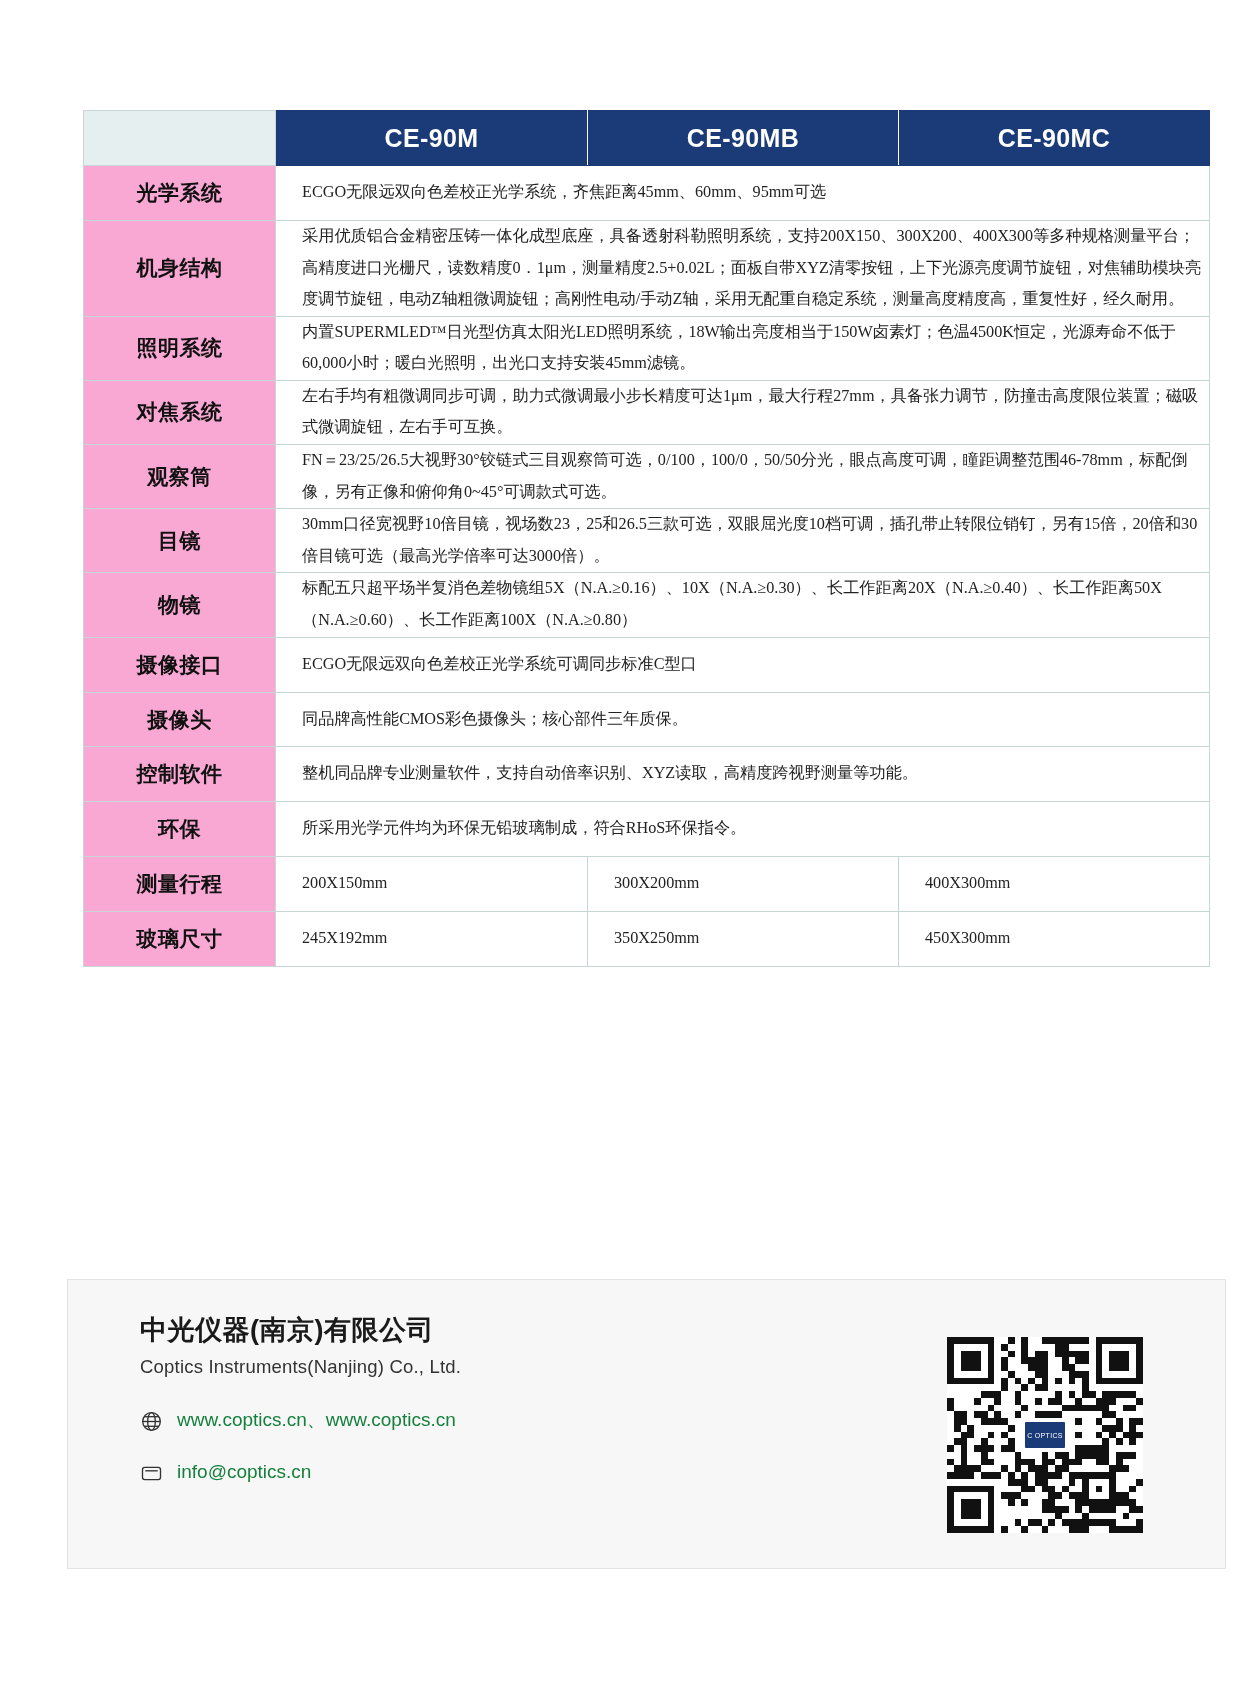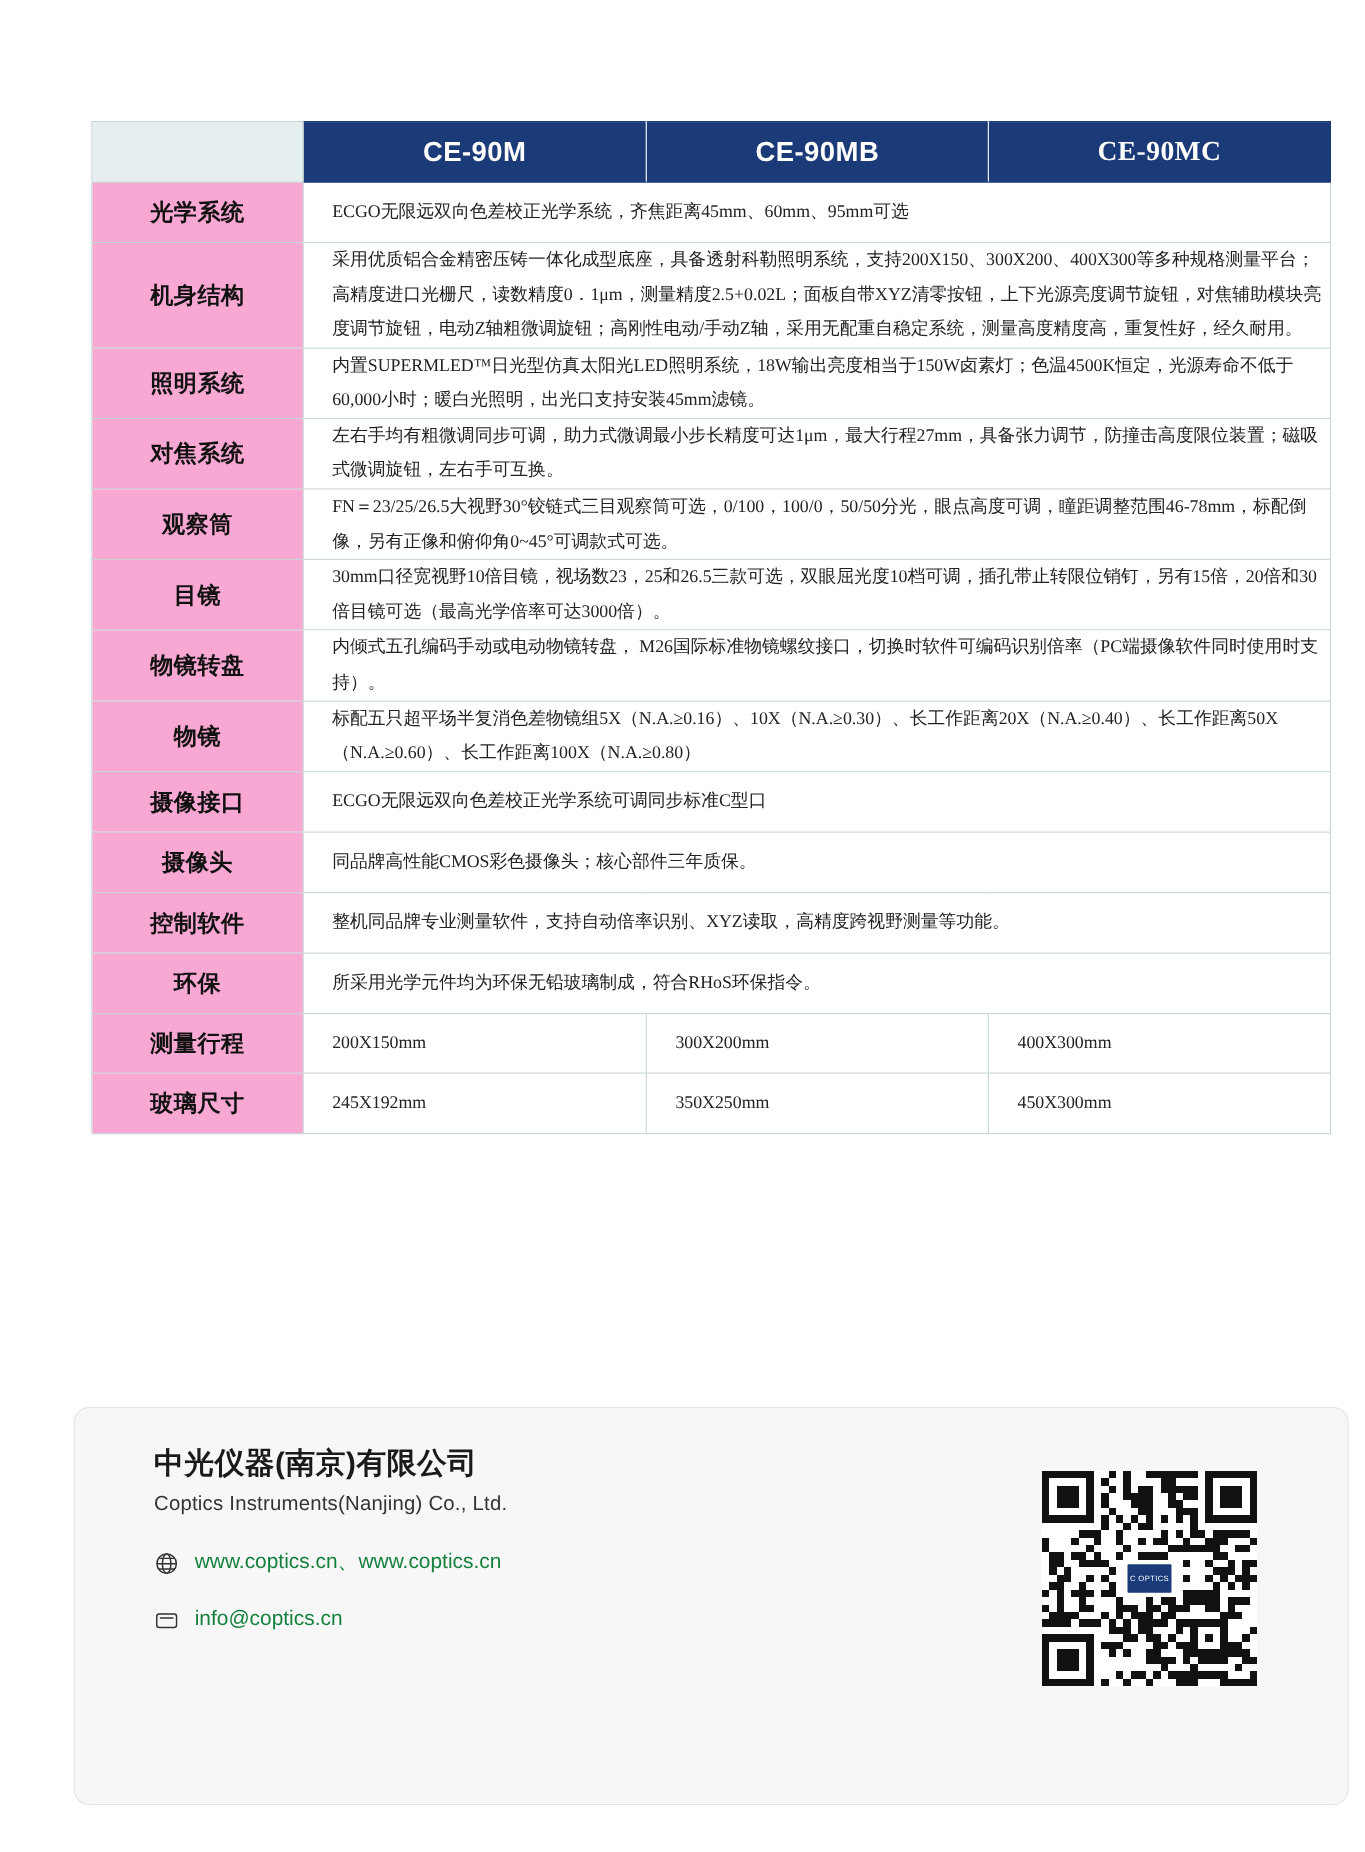--- a/index.html
+++ b/index.html
@@ -52,21 +52,21 @@
     font-weight: bold;
     text-align: center;
     height: 54px;
     border-left: 1px solid #ffffff !important;
     border-right: 1px solid #ffffff !important;
     border-top: 1px solid #1b3a78 !important;
     border-bottom: 1px solid #1b3a78 !important;
     letter-spacing: 0.4px;
   }
   th.model.first { border-left: 1px solid #1b3a78 !important; }
-  th.model.last { border-right: 1px solid #1b3a78 !important; font-family: Liberation Serif, serif; }
+  th.model.last { border-right: 1px solid #1b3a78 !important; }
 
   td.label {
     background: #f9a8d4;
     text-align: center;
     font-size: 21px;
     font-weight: bold;
     color: #111;
     width: 192px;
     letter-spacing: 0.5px;
     padding: 10px 4px;
@@ -84,24 +84,24 @@
     padding: 14px 16px 14px 18px;
   }
   td.val.m { padding-left: 26px; font-family: Liberation Serif, serif; }
 
   
   .footer {
     position: absolute;
     left: 41px;
     top: 1279px;
     width: 1159px;
-    height: 362px;
+    height: 290px;
     background: #f7f7f7;
     border: 1px solid #e3e3e3;
-    border-radius: 14px;
+    border-radius: 0;
     box-sizing: border-box;
   }
   .company-cn {
     position: absolute;
     left: 72px;
     top: 32px;
     font-size: 27px;
     font-weight: bold;
     color: #1a1a1a;
     letter-spacing: 0.5px;
@@ -213,24 +213,20 @@
           <td class="label">对焦系统</td>
           <td class="val m" colspan="3">左右手均有粗微调同步可调，助力式微调最小步长精度可达1μm，最大行程27mm，具备张力调节，防撞击高度限位装置；磁吸式微调旋钮，左右手可互换。</td>
         </tr>
         <tr>
           <td class="label">观察筒</td>
           <td class="val m" colspan="3">FN＝23/25/26.5大视野30°铰链式三目观察筒可选，0/100，100/0，50/50分光，眼点高度可调，瞳距调整范围46-78mm，标配倒像，另有正像和俯仰角0~45°可调款式可选。</td>
         </tr>
         <tr>
           <td class="label">目镜</td>
           <td class="val m" colspan="3">30mm口径宽视野10倍目镜，视场数23，25和26.5三款可选，双眼屈光度10档可调，插孔带止转限位销钉，另有15倍，20倍和30倍目镜可选（最高光学倍率可达3000倍）。</td>
-        </tr>
-        <tr>
-          <td class="label">物镜转盘</td>
-          <td class="val m" colspan="3">内倾式五孔编码手动或电动物镜转盘， M26国际标准物镜螺纹接口，切换时软件可编码识别倍率（PC端摄像软件同时使用时支持）。</td>
         </tr>
         <tr>
           <td class="label">物镜</td>
           <td class="val m" colspan="3">标配五只超平场半复消色差物镜组5X（N.A.≥0.16）、10X（N.A.≥0.30）、长工作距离20X（N.A.≥0.40）、长工作距离50X（N.A.≥0.60）、长工作距离100X（N.A.≥0.80）</td>
         </tr>
         <tr>
           <td class="label">摄像接口</td>
           <td class="val single-line m" colspan="3">ECGO无限远双向色差校正光学系统可调同步标准C型口</td>
         </tr>
         <tr>

